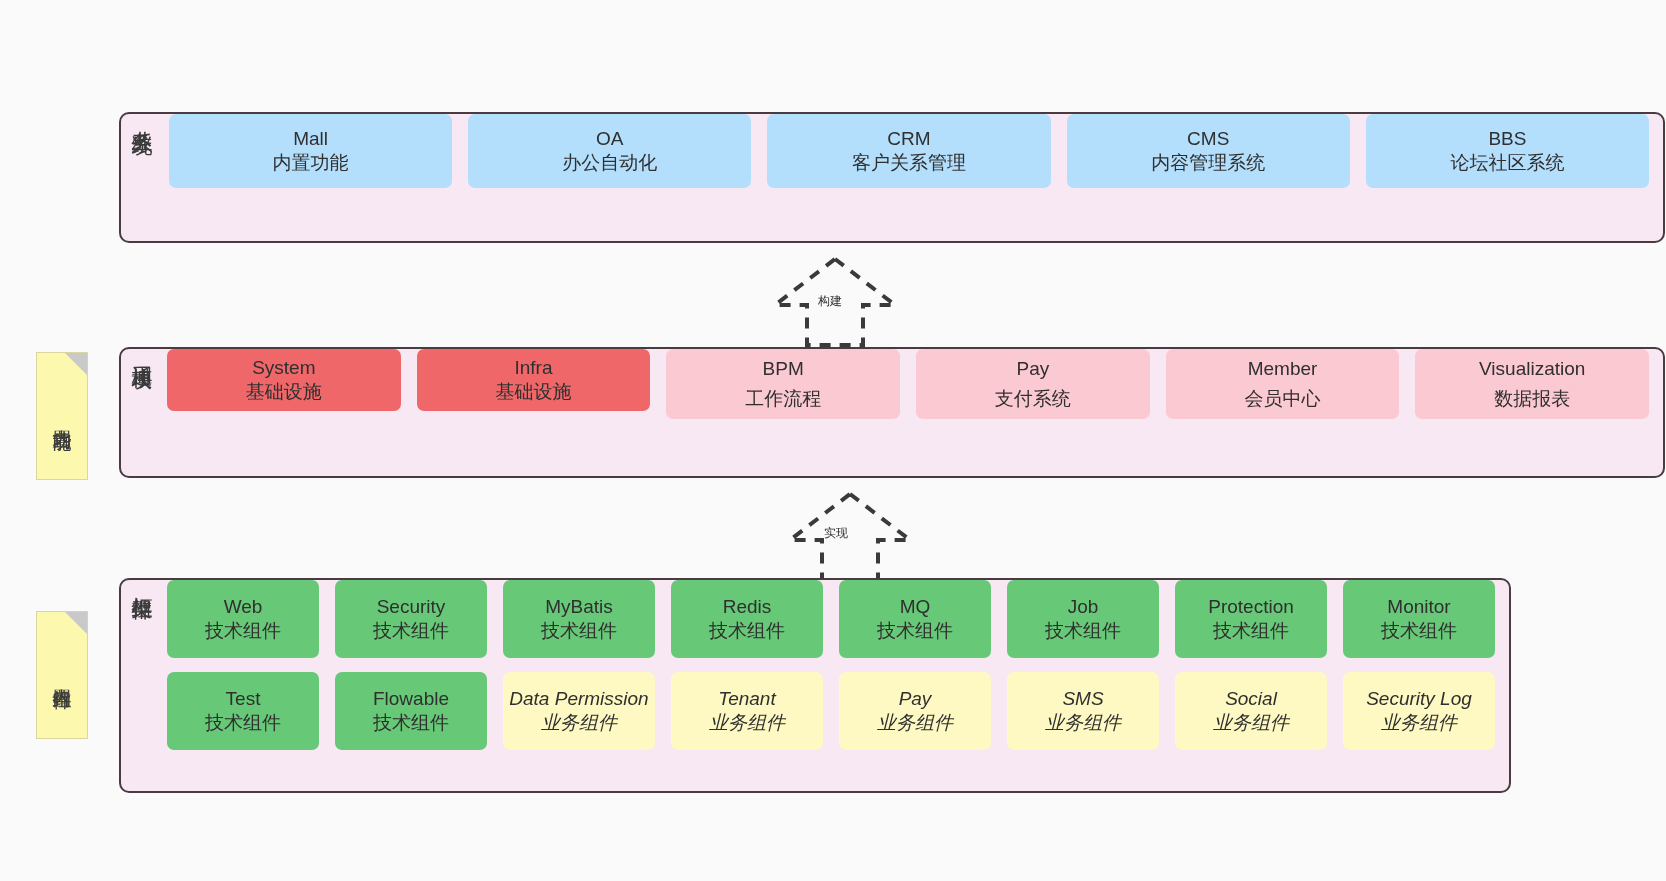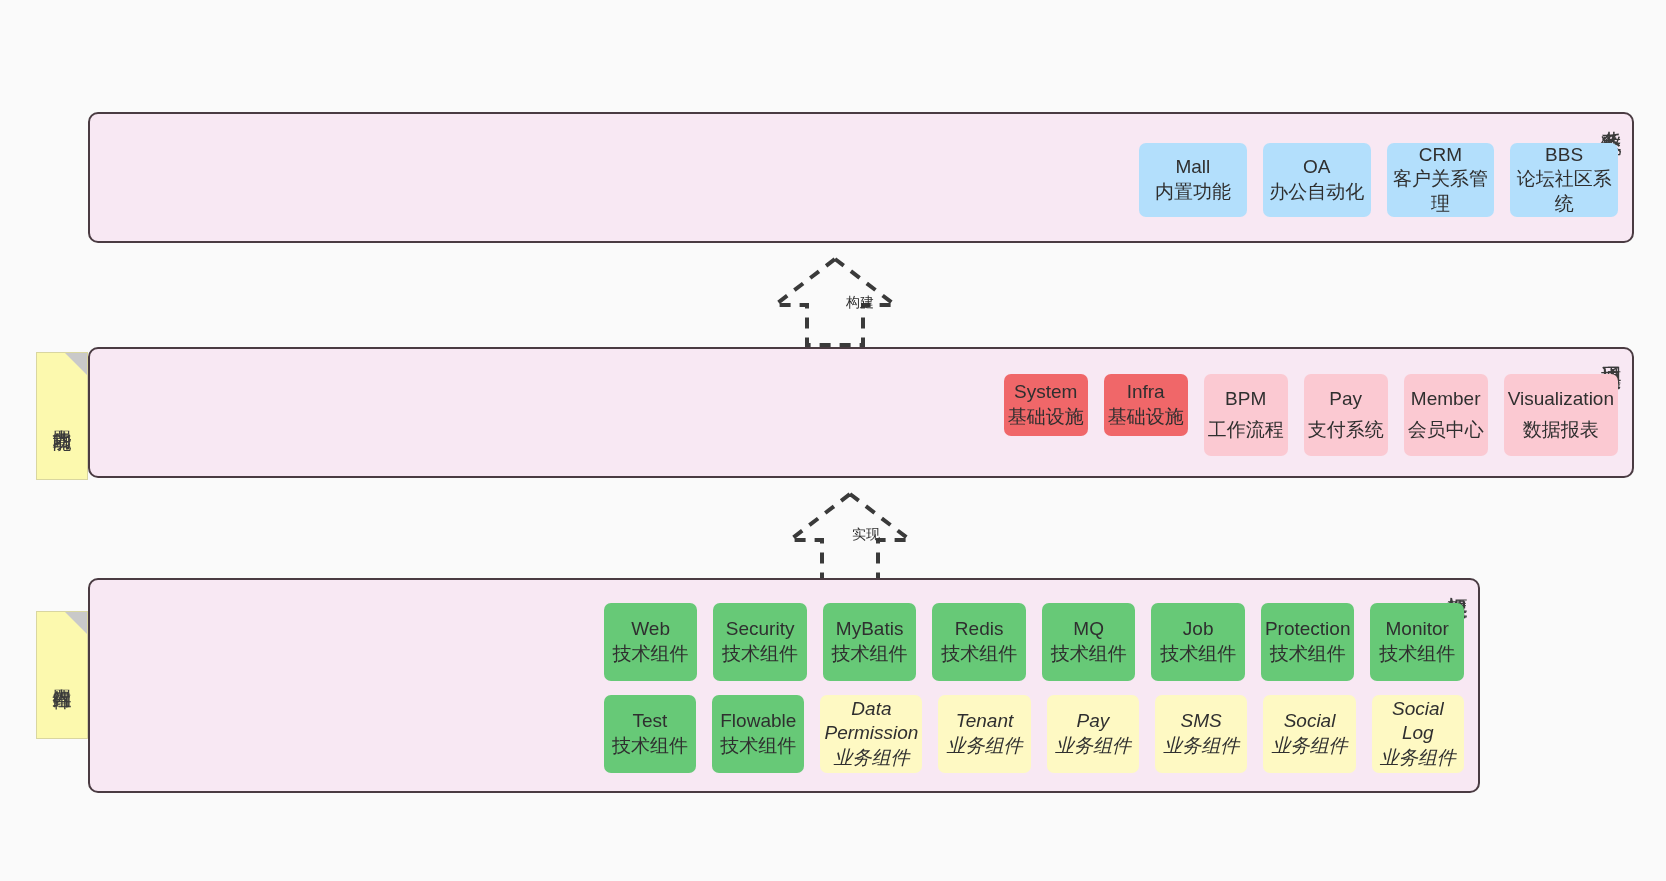--- a/index.html
+++ b/index.html
@@ -24,22 +24,23 @@
   }
 
   
   .layer {
     position: absolute;
     box-sizing: border-box;
     background: #f8e8f3;
     border: 2px solid #4a3b42;
     border-radius: 10px;
     display: flex;
-    flex-direction: column;
-    align-items: flex-end;
+    flex-direction: row;
+    align-items: flex-start;
+    margin-left: 31px;
   }
 
   .layer-title {
     flex: 0 0 auto;
     width: 42px;
     display: flex;
     align-items: center;
     justify-content: center;
     font-size: 21px;
     line-height: 1.14;
@@ -80,21 +81,21 @@
     line-height: 1.28;
     color: #2f2f2f;
     padding: 6px 4px;
     user-select: none;
   }
   .card .t1 { display: block; }
   .card .t2 { display: block; }
 
   .card.blue   { background: #b3dffc; height: 74px; }
   .card.red    { background: #f06769; height: 62px; }
-  .card.pink   { background: #fbc9d2; height: 82px; gap: 6px; }
+  .card.pink   { background: #fbc9d2; height: 70px; gap: 6px; }
   .card.green  { background: #67c977; height: 78px; }
   .card.mint   { background: #fef9c3; height: 78px; font-style: italic; }
 
   
   #layer-business  { left: 88px;  top: 112px; width: 1546px; height: 131px; }
   #layer-common    { left: 88px;  top: 347px; width: 1546px; height: 131px; }
   #layer-framework { left: 88px;  top: 578px; width: 1392px; height: 215px; }
 
   #layer-business .layer-body  { padding-left: 6px; }
   #layer-framework .layer-title { font-size: 21px; }
@@ -135,27 +136,26 @@
     width: 150px;
     height: 92px;
   }
   #arrow-build   { left: 760px; top: 255px; }
   #arrow-impl    { left: 775px; top: 490px; }
 
   .arrow svg { display: block; overflow: visible; }
 
   .arrow-label {
     position: absolute;
-    font-size: 14px;
+    font-size: 12px;
     line-height: 1;
     color: #2f2f2f;
     background: transparent;
     white-space: nowrap;
     user-select: none;
-    margin-left: 28px;
   }
   #label-build { left: 818px; top: 295px; }
   #label-impl  { left: 824px; top: 527px; }
 </style>
 </head>
 <body>
 
 <div class="canvas">
 
   <div class="layer" id="layer-business">
@@ -166,20 +166,24 @@
           <span class="t1">Mall</span>
           <span class="t2">内置功能</span>
         </div>
         <div class="card blue">
           <span class="t1">OA</span>
           <span class="t2">办公自动化</span>
         </div>
         <div class="card blue">
           <span class="t1">CRM</span>
           <span class="t2">客户关系管理</span>
+        </div>
+        <div class="card blue">
+          <span class="t1">CMS</span>
+          <span class="t2">内容管理系统</span>
         </div>
         <div class="card blue">
           <span class="t1">BBS</span>
           <span class="t2">论坛社区系统</span>
         </div>
       </div>
     </div>
   </div>
 
   <div class="arrow" id="arrow-build">
@@ -295,21 +299,21 @@
         </div>
         <div class="card mint">
           <span class="t1">SMS</span>
           <span class="t2">业务组件</span>
         </div>
         <div class="card mint">
           <span class="t1">Social</span>
           <span class="t2">业务组件</span>
         </div>
         <div class="card mint">
-          <span class="t1">Social Log</span>
+          <span class="t1">Security Log</span>
           <span class="t2">业务组件</span>
         </div>
       </div>
 
     </div>
   </div>
 
   <div class="note" id="note-components">
     <span class="fold"></span>
     <span>内置组件</span>

